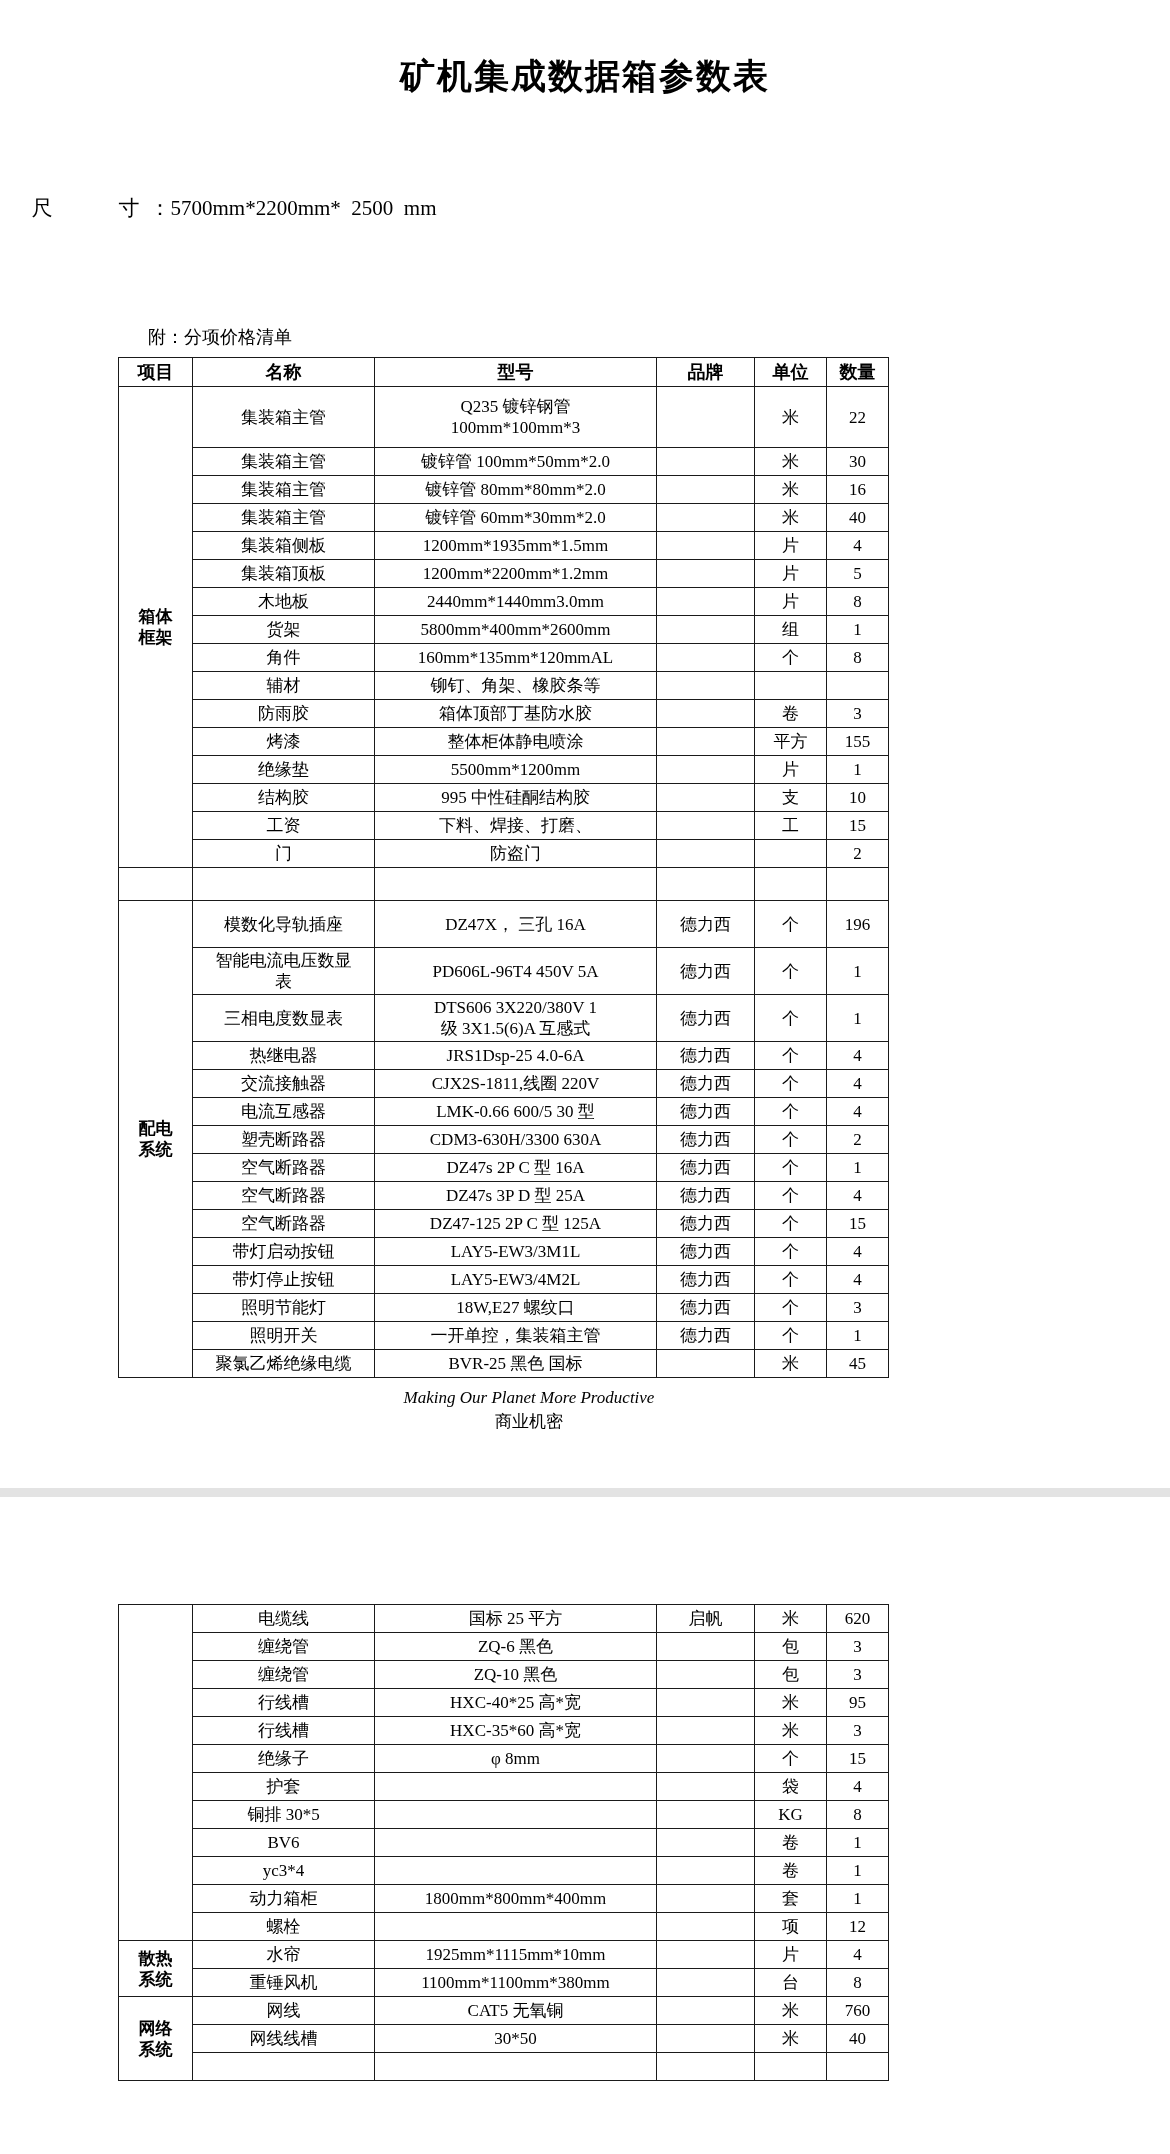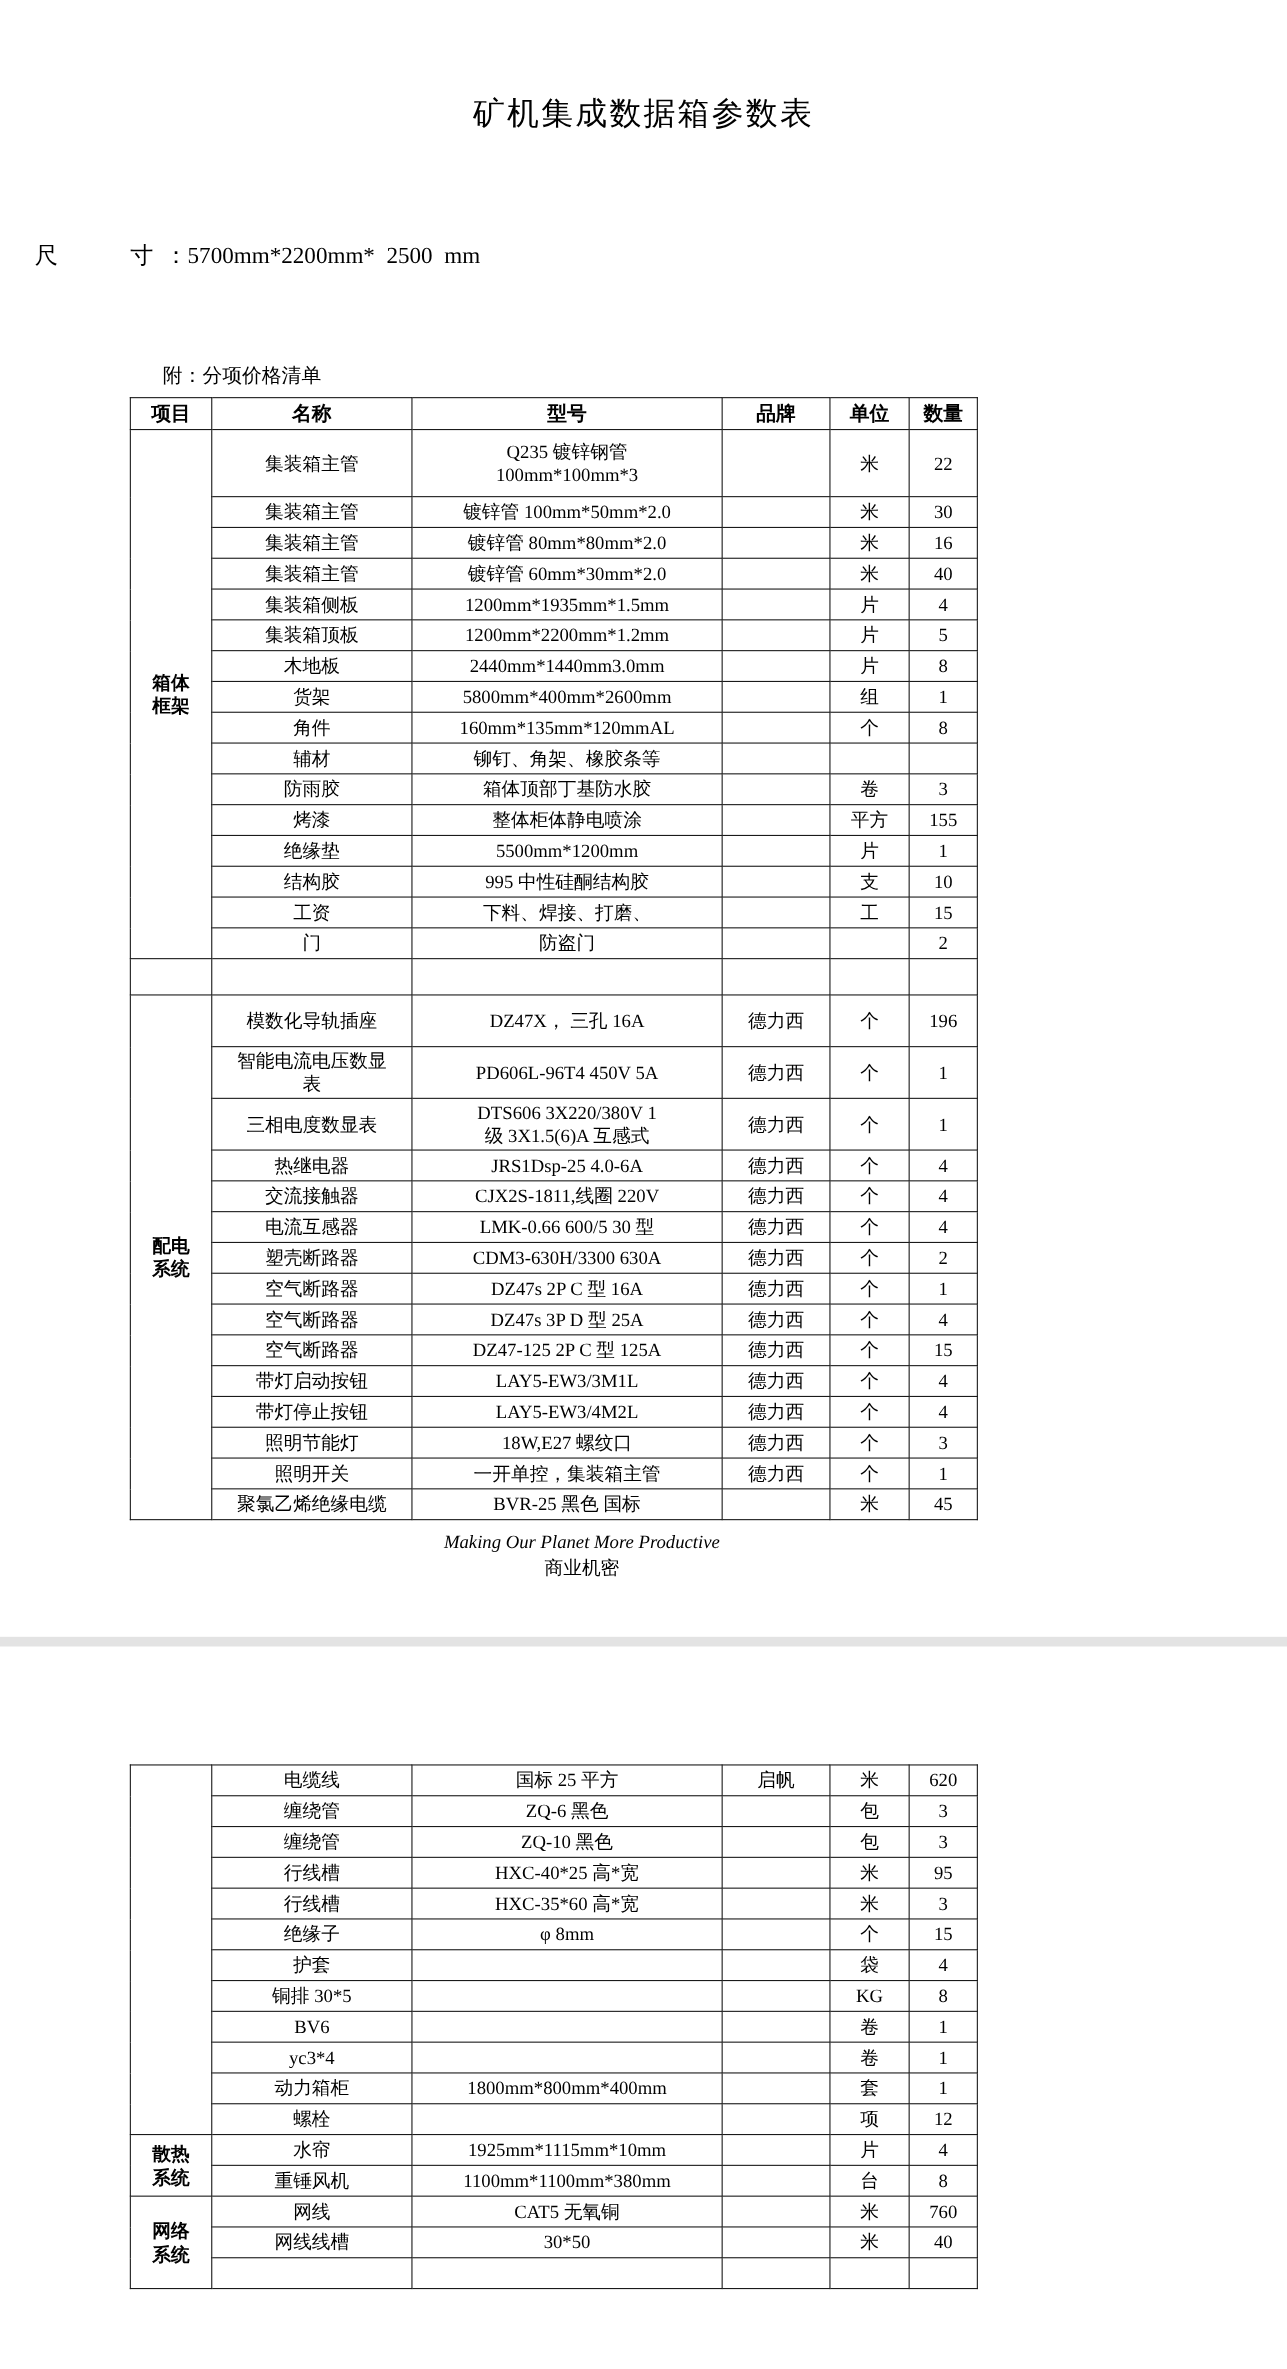--- a/index.html
+++ b/index.html
@@ -23,40 +23,40 @@
 
   
   .page-one {
     padding: 0;
     height: 1470px;
     box-sizing: border-box;
   }
 
   .doc-title {
     text-align: center;
-    font-size: 29px;
-    font-weight: normal;
+    font-size: 35px;
+    font-weight: bold;
     letter-spacing: 2px;
-    padding-top: 84px;
+    padding-top: 53px;
     font-family: "Liberation Serif", "DejaVu Serif", serif;
   }
 
   .spec-block {
     margin-top: 56px;
     font-size: 21px;
     line-height: 35px;
   }
   .spec-line { white-space: pre; }
   .spec-label-wide {
     display: inline-block;
     width: 118px;
   }
 
   .attach-line {
-    margin-top: 44px;
+    margin-top: 64px;
     padding-left: 148px;
     font-size: 18px;
   }
 
   
   table.price-table {
     border-collapse: collapse;
     margin-left: 118px;
     margin-top: 8px;
     width: 741px;

